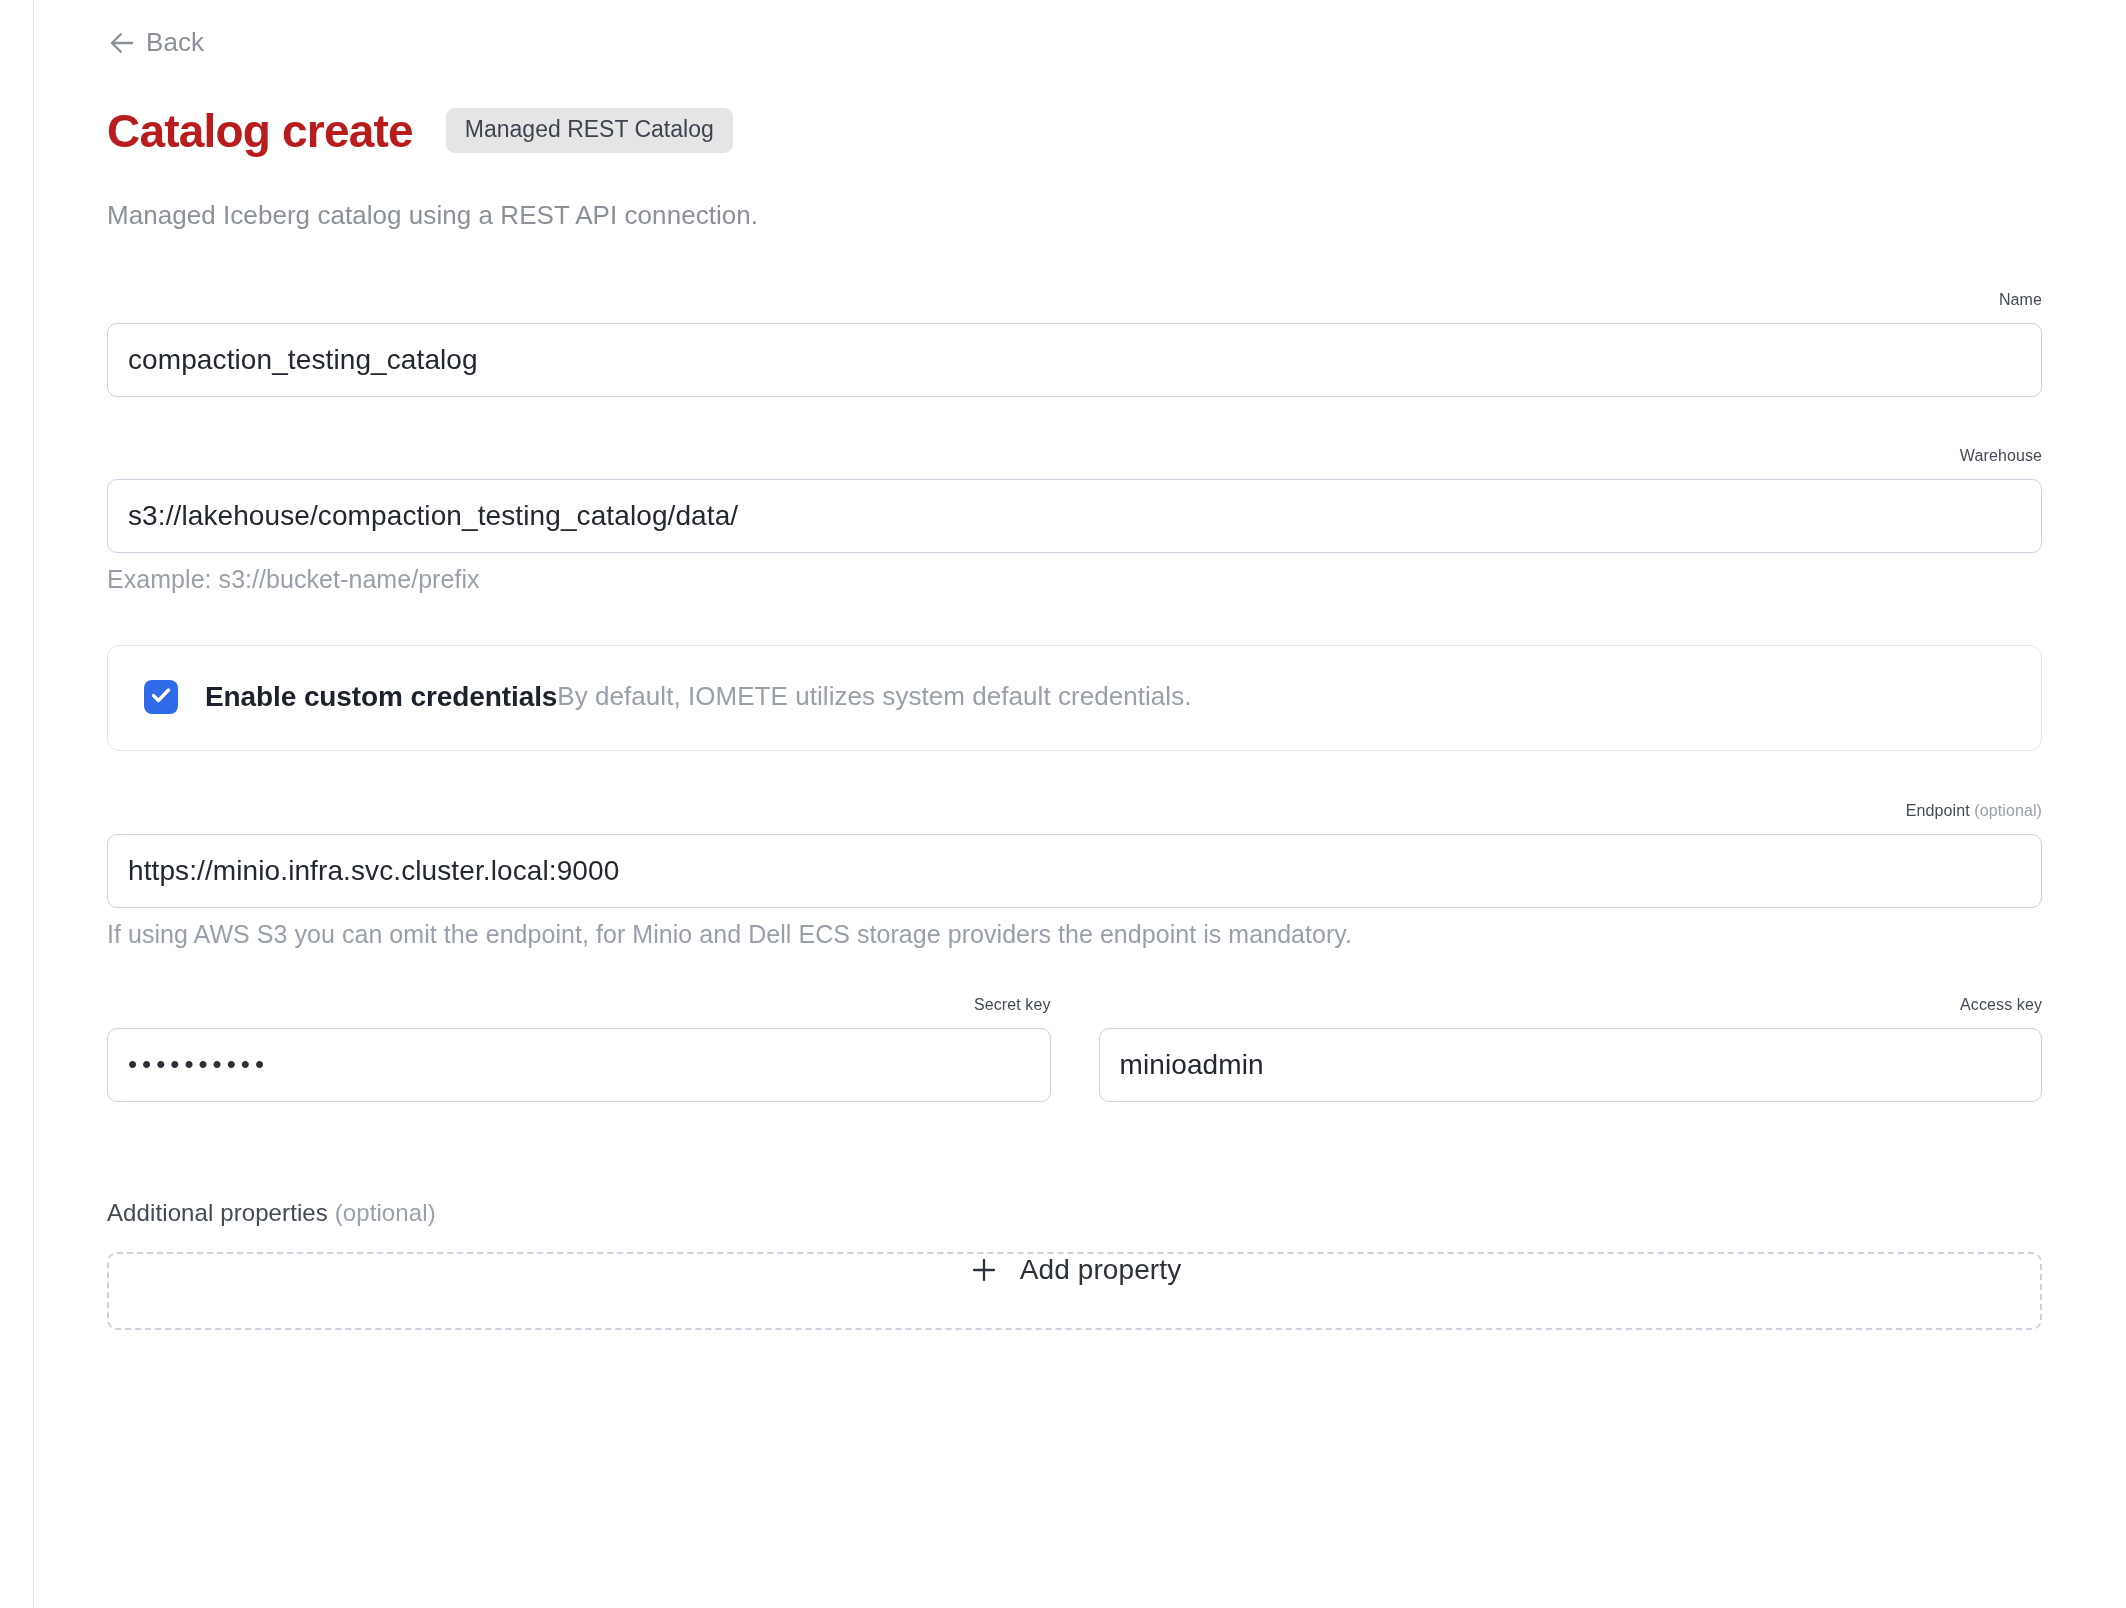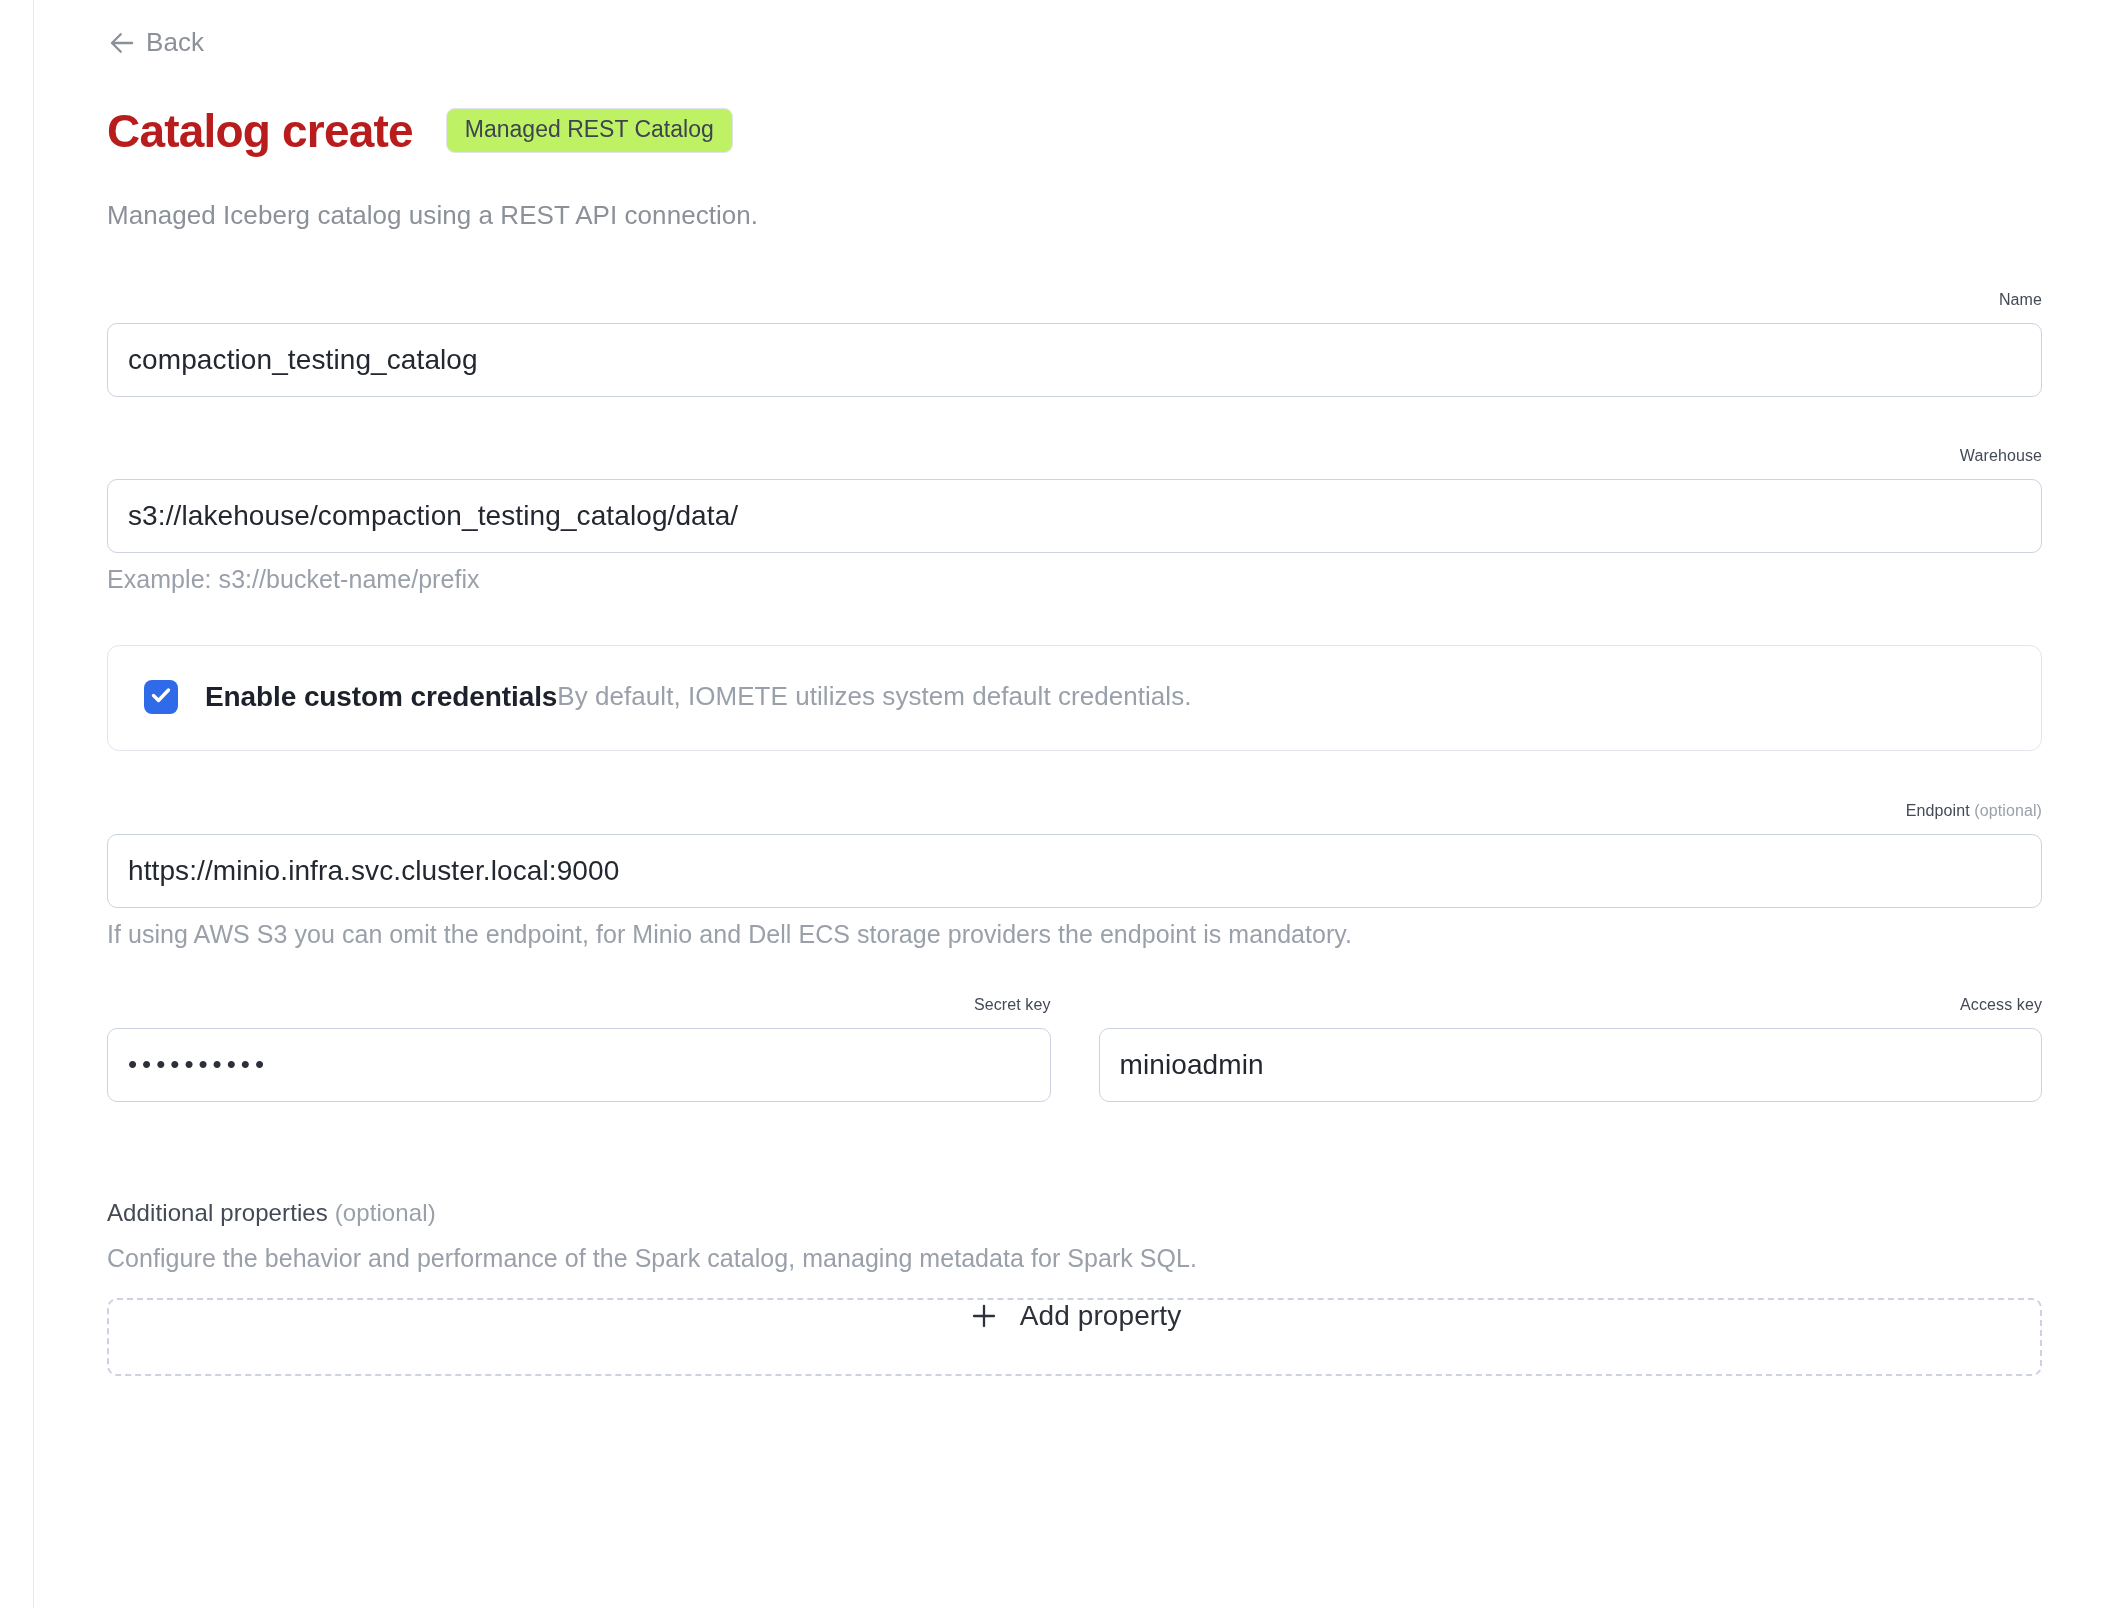--- a/index.html
+++ b/index.html
@@ -65,21 +65,21 @@
   }
   .page-title {
     font-size: 46px;
     font-weight: 700;
     letter-spacing: -0.8px;
     color: #b91c1c;
     line-height: 1.05;
   }
   .badge {
     border: 1px solid #dfe3ec;
-    background: #bef264;
+    background: #e5e5e5;
     border-radius: 9px;
     padding: 9px 18px 11px;
     font-size: 23px;
     color: #3d434f;
     line-height: 1;
     white-space: nowrap;
   }
   .subtitle {
     margin-top: 14px;
     font-size: 26px;
@@ -285,21 +285,20 @@
         <div class="field-label">Access key</div>
         <div class="input" placeholder="Access key">minioadmin</div>
       </div>
     </div>
 
     <div class="props">
       <div class="props-title">
         <span>Additional properties</span>
         <span class="optional">(optional)</span>
       </div>
-      <div class="props-desc">Configure the behavior and performance of the Spark catalog, managing metadata for Spark SQL.</div>
       <div class="add-prop">
         <span class="plus">
           <svg viewBox="0 0 24 24" fill="none" stroke="currentColor" stroke-width="1.7" stroke-linecap="round" width="32" height="32">
             <line x1="12" y1="4.5" x2="12" y2="19.5"></line>
             <line x1="4.5" y1="12" x2="19.5" y2="12"></line>
           </svg>
         </span>
         <span class="add-label">Add property</span>
       </div>
     </div>

